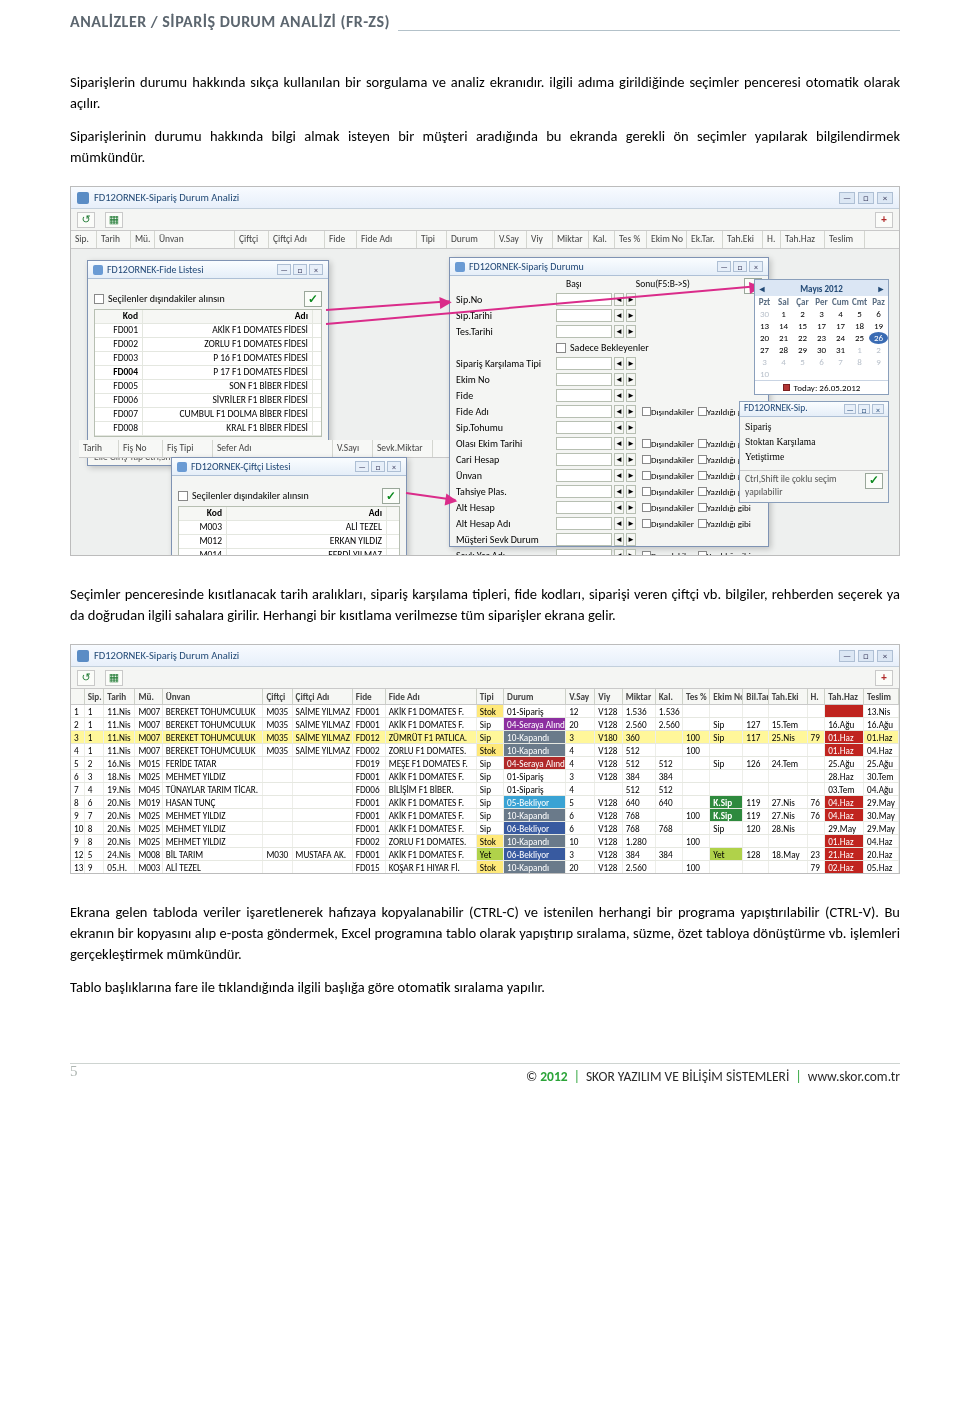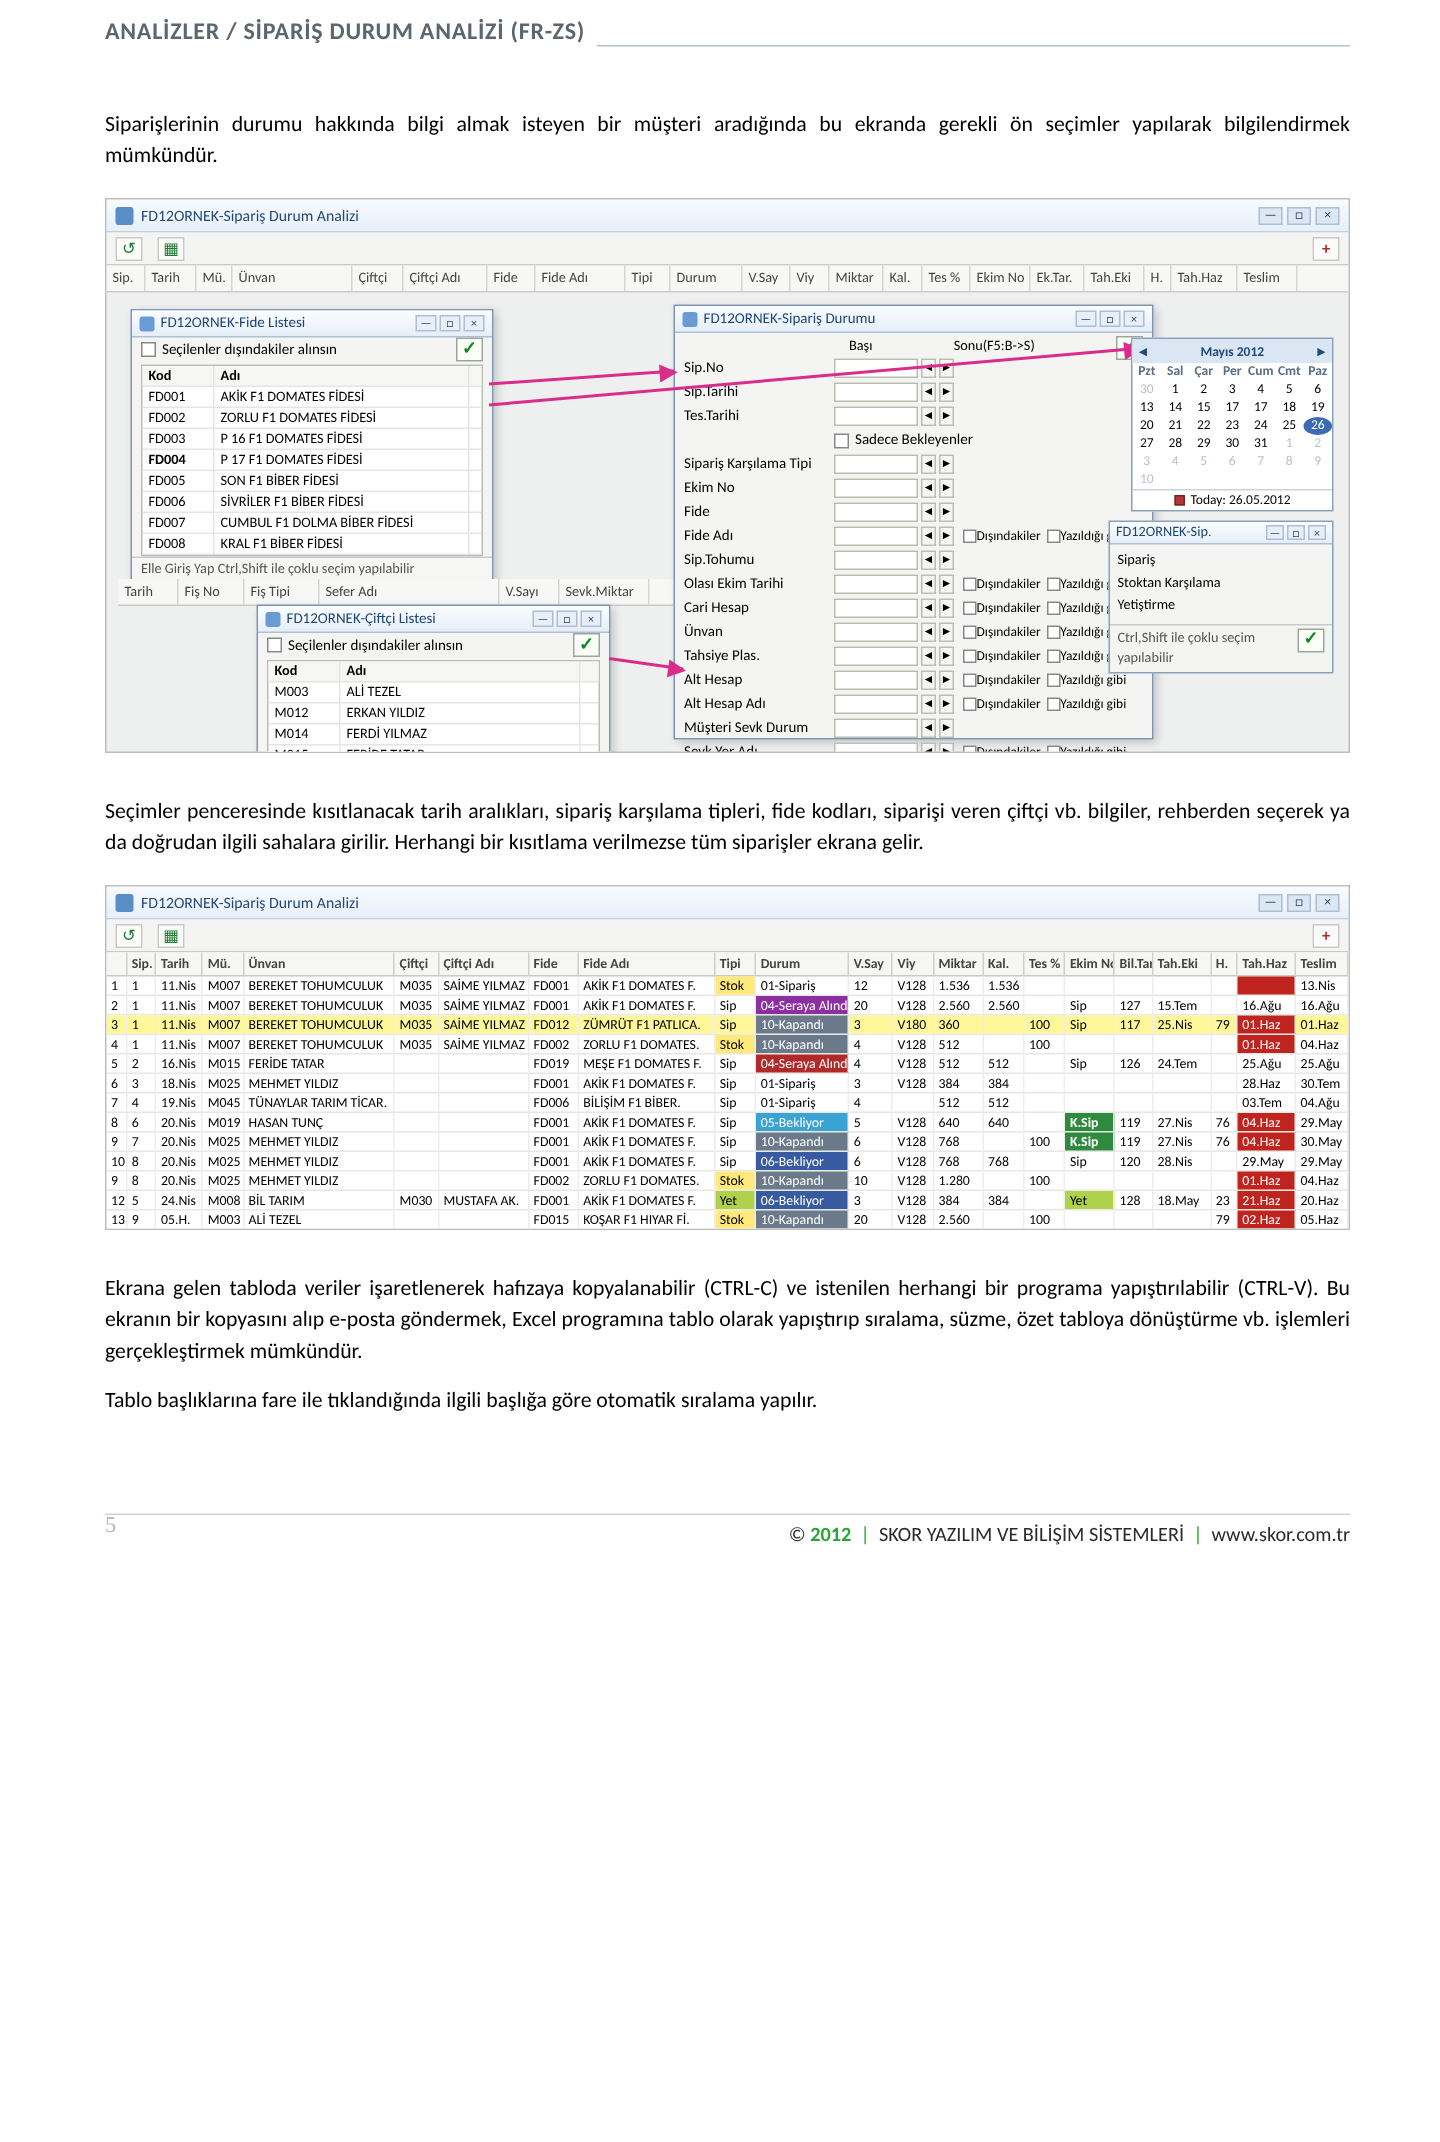--- a/index.html
+++ b/index.html
@@ -134,21 +134,21 @@
   }
   .popup .ptitle .pico { width: 10px; height: 10px; background: #6a9bd4; border-radius: 2px; }
   .popup .pctrls { margin-left: auto; display: flex; gap: 2px; }
   .popup .pctrls span {
     width: 14px; height: 11px;
     border: 1px solid #aebfd4;
     background: #e7eff9;
     font-size: 8px; line-height: 10px; text-align: center;
     color: #335;
   }
-  .popup-body { padding: 0 6px; }
+  .popup-body { padding: 12px 6px; text-align: right; }
   .grid-mini {
     border: 1px solid #b7bfb2;
     background: #fff;
     font-size: 9.5px;
   }
   .grid-mini .ghead { background:#f6f7f4; font-weight:bold; }
   .grid-mini div.row { display:flex; height:14px; align-items:center; border-bottom:1px solid #e4e7e0; }
   .grid-mini div.row span { padding:0 4px; border-right:1px solid #e4e7e0; overflow:hidden; white-space:nowrap; }
   .check-oval {
     width: 18px; height: 16px;
@@ -228,21 +228,21 @@
 
   .mini-pop {
     position:absolute;
     width: 150px;
     border:1px solid #8a9fbb;
     background:#f4f5f3;
     font-size:9.5px;
   }
   .mini-pop .mpt { background:linear-gradient(#fafdff,#e5eef8); border-bottom:1px solid #aec0d6; height:15px; display:flex;align-items:center;padding:0 4px;color:#1e4574;}
   .mini-pop .mpb { padding:4px 5px; }
-  .mini-pop .mpb div { margin-bottom:1px; }
+  .mini-pop .mpb div { margin-bottom:1px;font-family:Liberation Serif, serif; }
   .mini-pop .mfoot { border-top:1px solid #c9c9c9; padding:2px 5px; color:#555; }
   .mini-pop .mck { float:right; }
 
   
   .grid2 {
     font-size: 9.2px;
     background: #fff;
   }
   .grid2 .g2head {
     display: flex;
@@ -307,20 +307,21 @@
 </head>
 <body>
 
 <div class="page">
 
   <div class="heading-row">
     <div class="heading-text">ANALİZLER / SİPARİŞ DURUM ANALİZİ (FR-ZS)</div>
     <div class="heading-line"></div>
   </div>
 
+  <p class="para">Siparişlerin durumu hakkında sıkça kullanılan bir sorgulama ve analiz ekranıdır. ilgili adıma girildiğinde seçimler penceresi otomatik olarak açılır.</p>
   <p class="para">Siparişlerinin durumu hakkında bilgi almak isteyen bir müşteri aradığında bu ekranda gerekli ön seçimler yapılarak bilgilendirmek mümkündür.</p>
 
   <div class="screenshot-block ss1">
     <div class="win-title">
       <span class="wicon"></span>
       <span>FD12ORNEK-Sipariş Durum Analizi</span>
       <span class="win-ctrls">
         <span>—</span>
         <span>□</span>
         <span>×</span>

